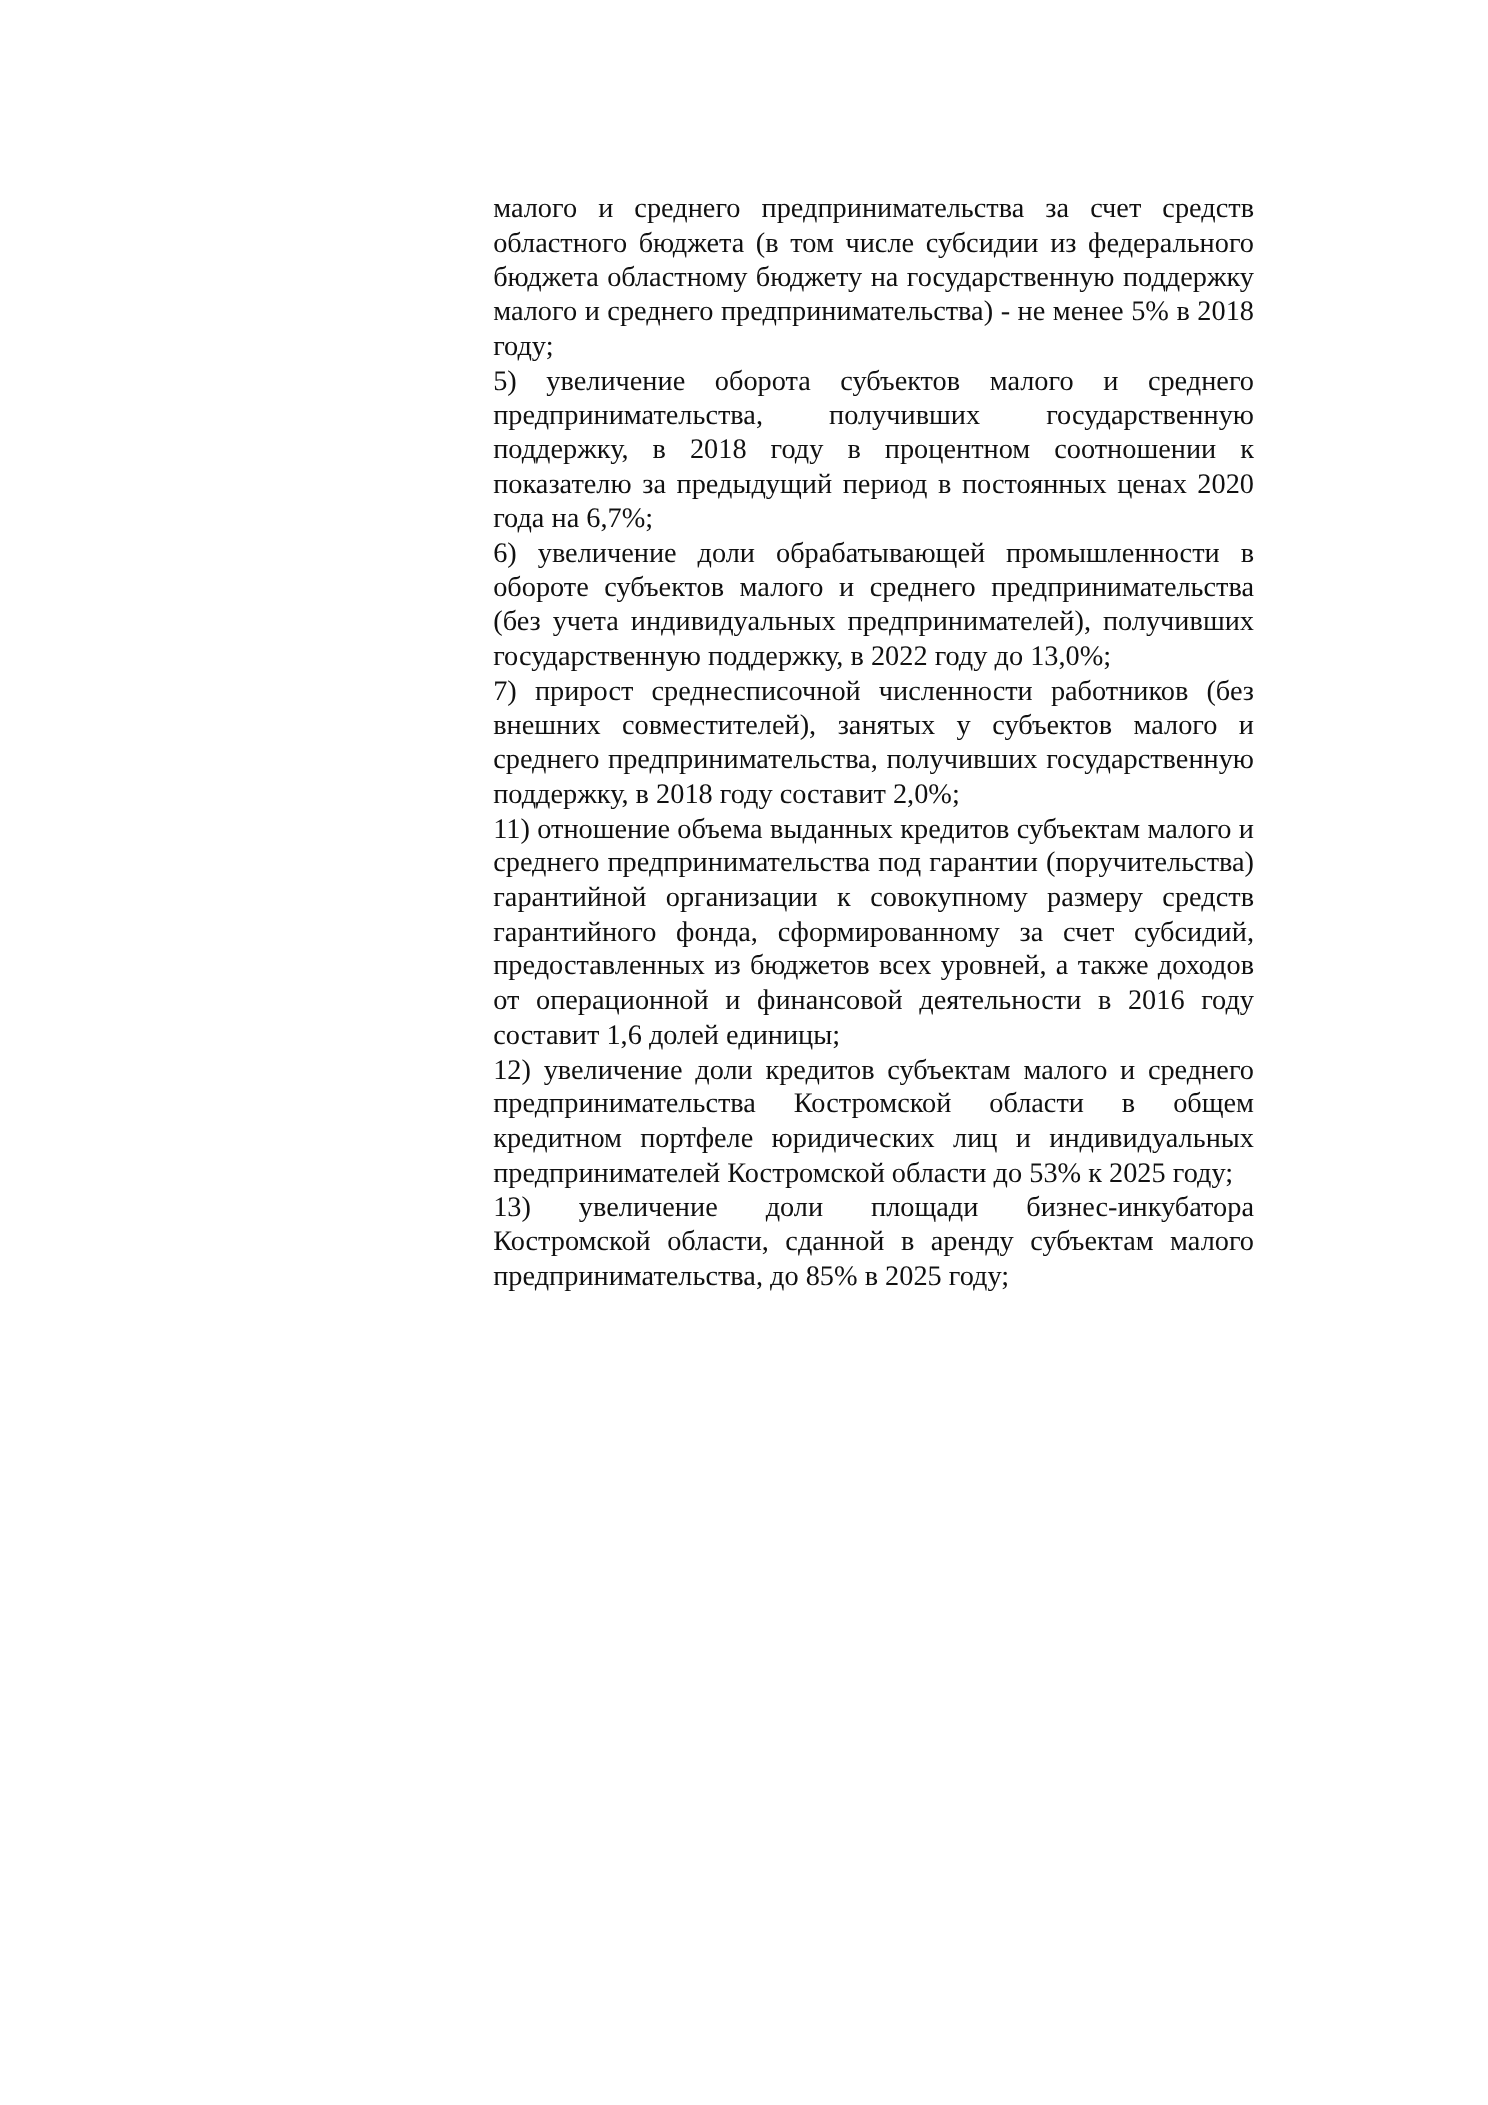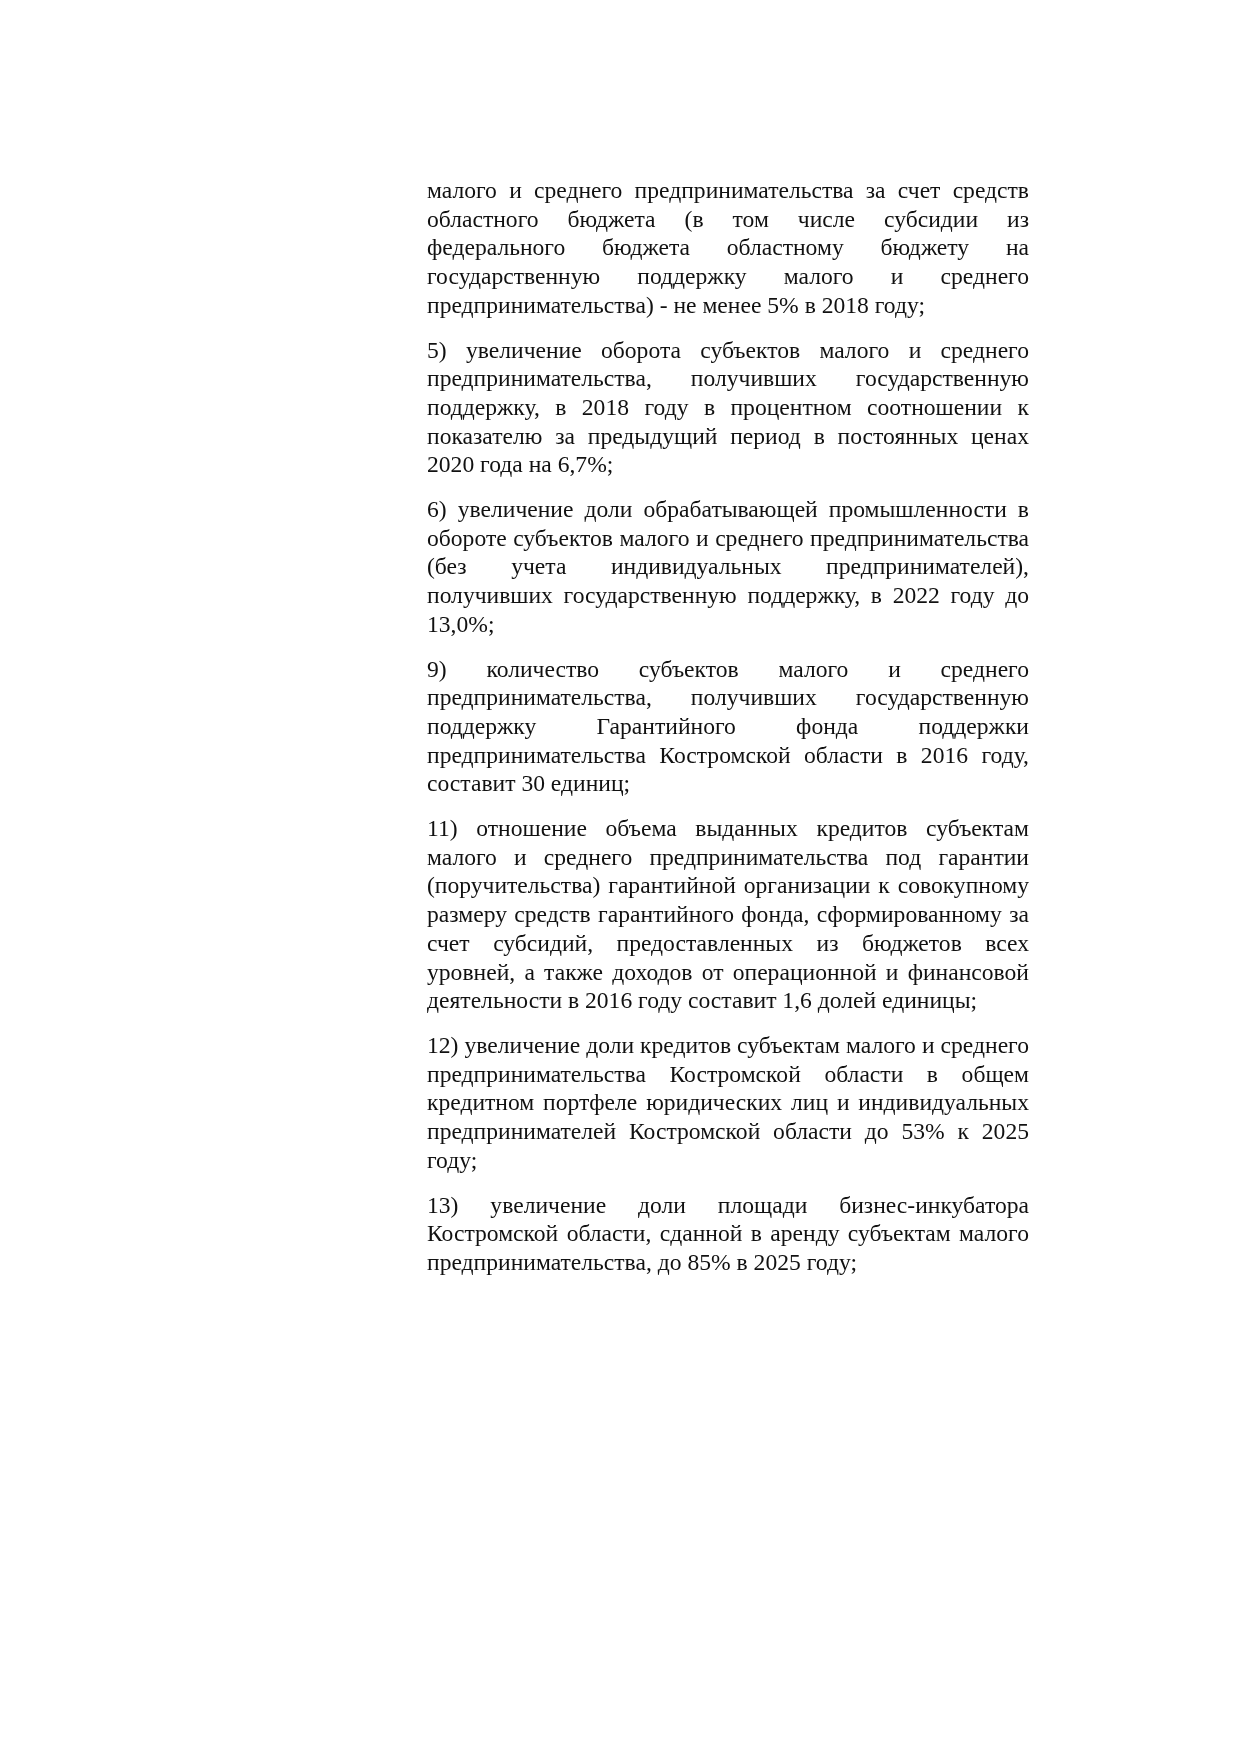--- a/index.html
+++ b/index.html
@@ -8,28 +8,28 @@
     .column {
       position: absolute;
       left: 411px;
       top: 160px;
       width: 634px;
       font-family: "Liberation Serif", "DejaVu Serif", serif;
       font-size: 23.6px;
       line-height: 28.7px;
       color: #111111;
     }
-    .para { margin: 16px; padding: 0; text-align: justify; text-align-last: left; }
+    .para { margin: 0; padding: 0; text-align: justify; text-align-last: left; }
   </style>
 </head>
 <body>
 
 <div class="page">
   <div class="column">
     <p class="para">малого и среднего предпринимательства за счет средств областного бюджета (в том числе субсидии из федерального бюджета областному бюджету на государственную поддержку малого и среднего предпринимательства) - не менее 5% в 2018 году;</p>
     <p class="para">5) увеличение оборота субъектов малого и среднего предпринимательства, получивших государственную поддержку, в 2018 году в процентном соотношении к показателю за предыдущий период в постоянных ценах 2020 года на 6,7%;</p>
     <p class="para">6) увеличение доли обрабатывающей промышленности в обороте субъектов малого и среднего предпринимательства (без учета индивидуальных предпринимателей), получивших государственную поддержку, в 2022 году до 13,0%;</p>
-    <p class="para">9) количество субъектов малого и среднего предпринимательства, получивших государственную поддержку Гарантийного фонда поддержки предпринимательства Костромской области в 2016 году, составит 30 единиц;</p>
+    <p class="para">7) прирост среднесписочной численности работников (без внешних совместителей), занятых у субъектов малого и среднего предпринимательства, получивших государственную поддержку, в 2018 году составит 2,0%;</p>
     <p class="para">11) отношение объема выданных кредитов субъектам малого и среднего предпринимательства под гарантии (поручительства) гарантийной организации к совокупному размеру средств гарантийного фонда, сформированному за счет субсидий, предоставленных из бюджетов всех уровней, а также доходов от операционной и финансовой деятельности в 2016 году составит 1,6 долей единицы;</p>
     <p class="para">12) увеличение доли кредитов субъектам малого и среднего предпринимательства Костромской области в общем кредитном портфеле юридических лиц и индивидуальных предпринимателей Костромской области до 53% к 2025 году;</p>
     <p class="para">13) увеличение доли площади бизнес-инкубатора Костромской области, сданной в аренду субъектам малого предпринимательства, до 85% в 2025 году;</p>
   </div>
 </div>
 
 </body></html>

